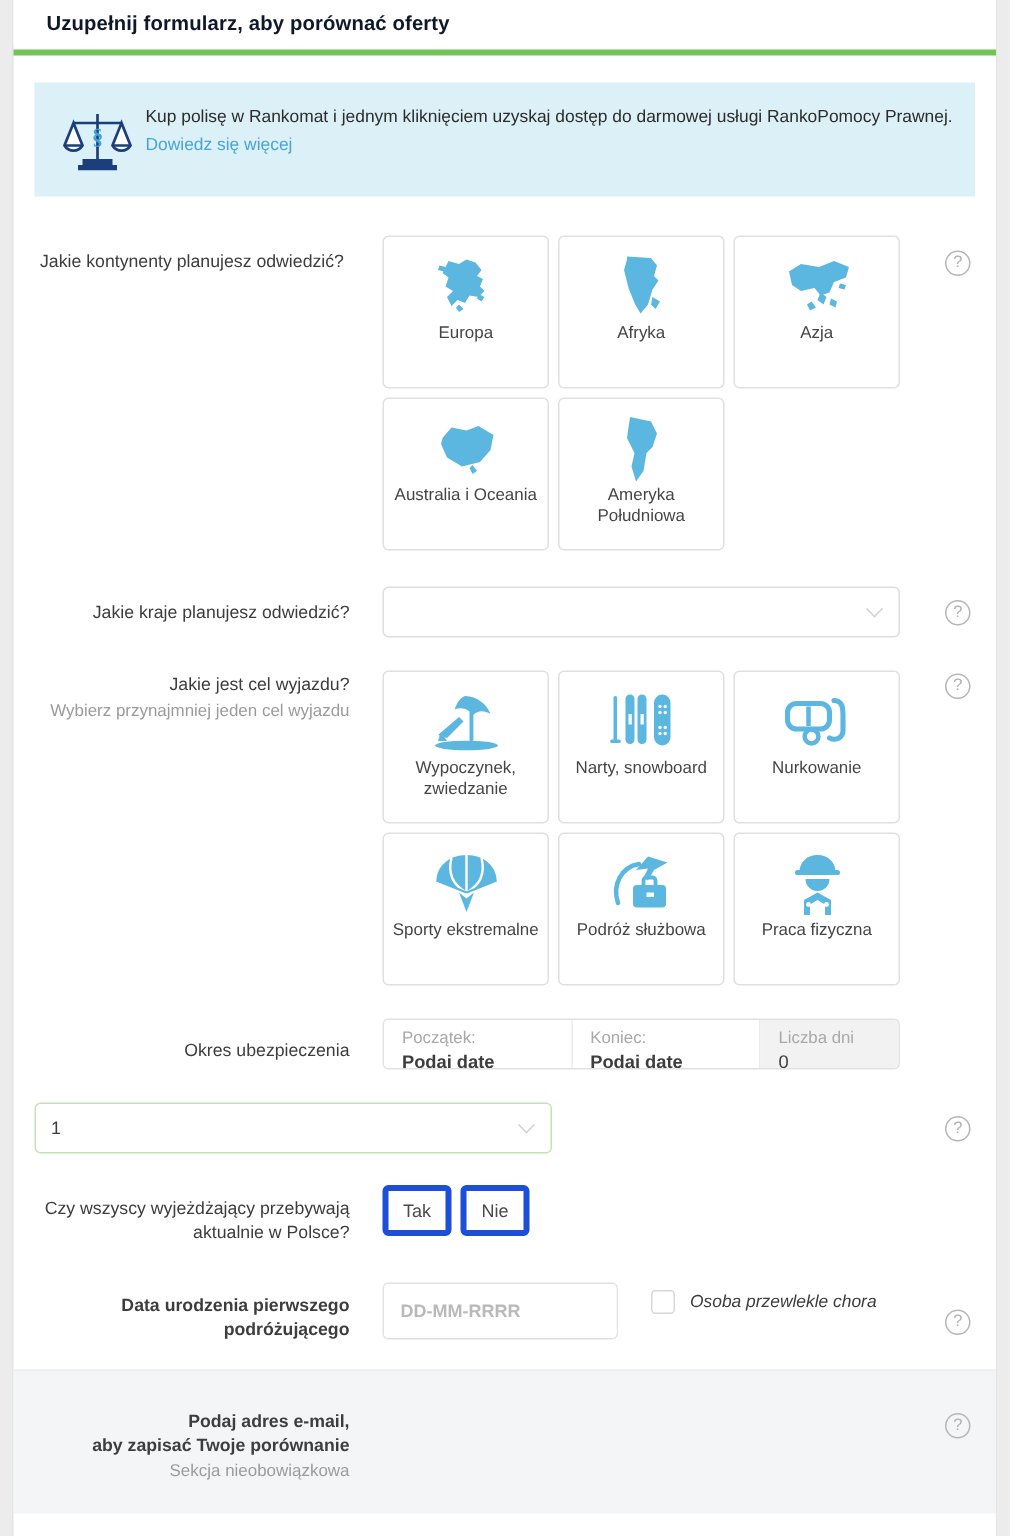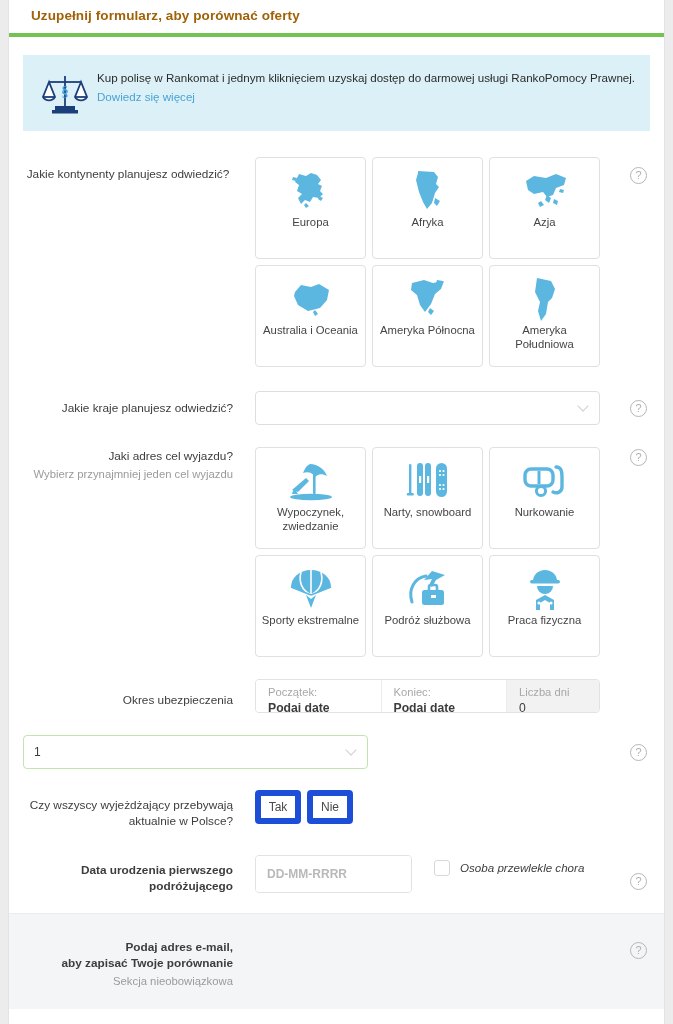--- a/index.html
+++ b/index.html
@@ -16,21 +16,21 @@
   .card {
     position: absolute; left: 8px; top: 0;
     width: 657px; min-height: 1024px;
     background: #ffffff;
     border-left: 1px solid #e3e3e3;
     border-right: 1px solid #e3e3e3;
   }
 
   
   .header { height: 30px; display: flex; align-items: center; padding-left: 22px; background:#fff; }
-  .header-title { font-size: 13.5px; color: #a16207; font-weight: 600; letter-spacing: .1px; }
+  .header-title { font-size: 13.5px; color: #0f172a; font-weight: 600; letter-spacing: .1px; }
   .green-rule { height: 4px; background: #73c354; margin: 3px 0 0 0; }
 
   
   .promo {
     margin: 18px 14px 0 14px;
     background: #dcf0f7;
     display: flex; align-items: flex-start;
     padding: 14px 12px 14px 10px;
     min-height: 70px;
   }
@@ -93,21 +93,21 @@
   .period { display: flex; width: 345px; height: 34px; border: 1px solid #e2e2e2; border-radius: 4px; overflow: hidden; }
   .period-seg { flex: 1 1 0; padding: 5px 0 0 12px; border-right: 1px solid #ececec; background: #fff; cursor: pointer; }
   .period-seg:last-child { border-right: none; background: #f2f2f2; flex: 0 0 92px; }
   .period-top { font-size: 11.2px; color: #a8a8a8; line-height: 1.35; }
   .period-val { font-size: 12.2px; color: #3d3d3d; font-weight: 700; line-height: 1.45; }
   .period-seg:last-child .period-val { font-weight: 400; }
 
   
   .yn { display: flex; gap: 6px; }
   .yn-btn {
-    width: 46px; height: 34px; border: 6px solid #1d4ed8; border-radius: 4px;
+    width: 46px; height: 34px; border: 4px solid #1d4ed8; border-radius: 4px;
     background: #fff; font-size: 12px; color: #4a4a4a; cursor: pointer;
     display: flex; align-items: center; justify-content: center;
     font-family: "Liberation Sans", sans-serif;
   }
 
   
   .date-wrap { display: flex; width: 157px; height: 38px; border: 1px solid #e2e2e2; border-radius: 4px; overflow: hidden; }
   .date-input {
     flex: 1 1 auto; border: none; outline: none; padding-left: 11px;
     font-size: 12px; color: #be185d; background: #fff;
@@ -206,29 +206,20 @@
           <div class="tile">
             <div class="tile-icon">
               <svg width="48" height="38" viewBox="0 0 48 38" fill="#5bb7e0">
                 <path d="M8 12 l6-7 10 2 8-3 10 6-2 10-7 8-12 3-10-6-4-9z"></path>
                 <path d="M28 30 l3 4-3 2-2-4z"></path>
               </svg>
             </div>
             <div class="tile-label">Australia i Oceania</div>
           </div>
 
-          <div class="tile">
-            <div class="tile-icon">
-              <svg width="44" height="44" viewBox="0 0 44 44" fill="#5bb7e0">
-                <path d="M6 6 l12-3 9 3 11-2-3 8-6 5-4 10-6 8-5-7-3-10-6-5z"></path>
-                <path d="M31 3 l6 1-2 4-5-2z M24 31 l4 3-3 4-3-3z"></path>
-              </svg>
-            </div>
-            <div class="tile-label">Ameryka Północna</div>
-          </div>
 
           <div class="tile">
             <div class="tile-icon">
               <svg width="34" height="46" viewBox="0 0 34 46" fill="#5bb7e0">
                 <path d="M9 2 l14 3 4 8-3 9-4 4-2 12-5 7-3-10 2-9-5-10z"></path>
               </svg>
             </div>
             <div class="tile-label">Ameryka Południowa</div>
           </div>
 
@@ -243,21 +234,21 @@
         <div class="select-box">
           <span></span>
           <span class="chev"></span>
         </div>
       </div>
       <span class="help" style="top:9px;">?</span>
     </div>
 
     <div class="row" style="margin-top:22px;">
       <div class="row-label" style="padding-top:2px;">
-        <span>Jaki adres cel wyjazdu?</span>
+        <span>Jakie jest cel wyjazdu?</span>
         <span class="row-sub">Wybierz przynajmniej jeden cel wyjazdu</span>
       </div>
       <div class="row-field">
         <div class="grid">
 
           <div class="tile">
             <div class="tile-icon">
               <svg width="46" height="42" viewBox="0 0 46 42" fill="#5bb7e0">
                 <path d="M22 4 c8 0 15 6 17 12 -5-3-9-2-12 1 -2-4-7-6-12-4 2-5 4-8 7-9z"></path>
                 <rect x="25" y="14" width="2.6" height="20" rx="1"></rect>

